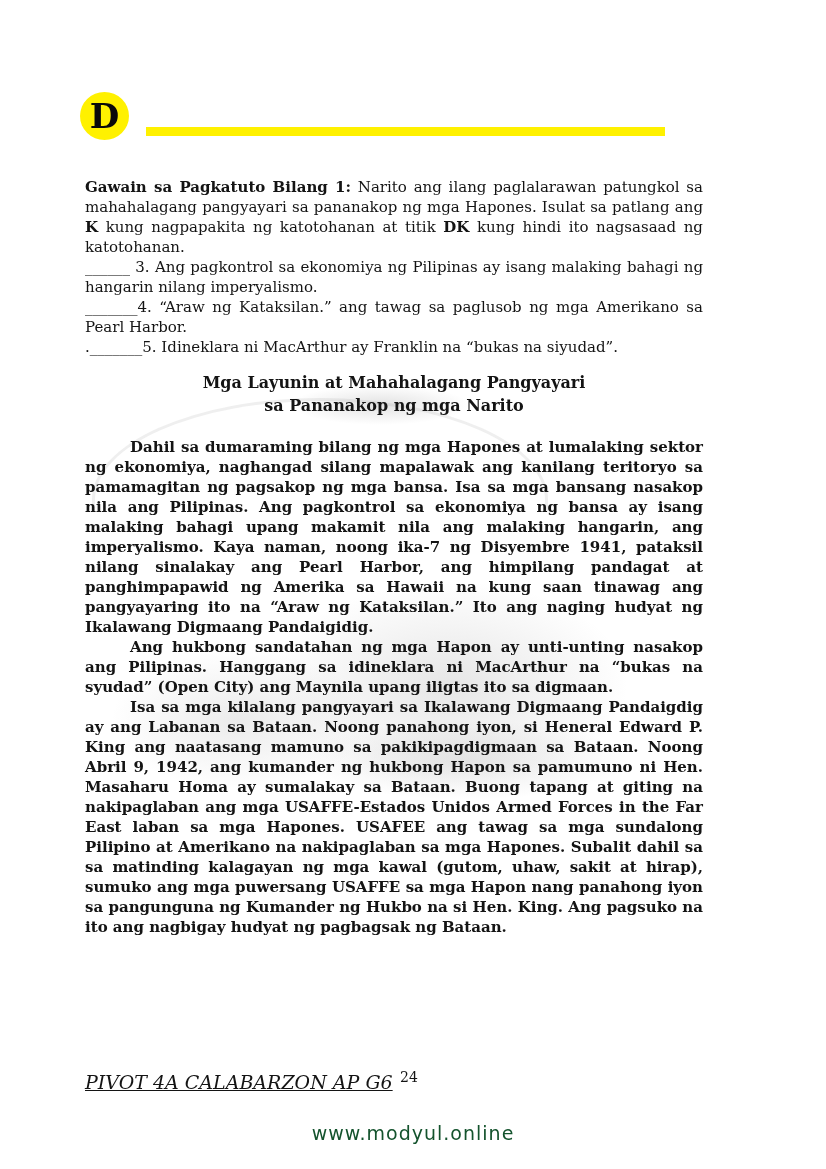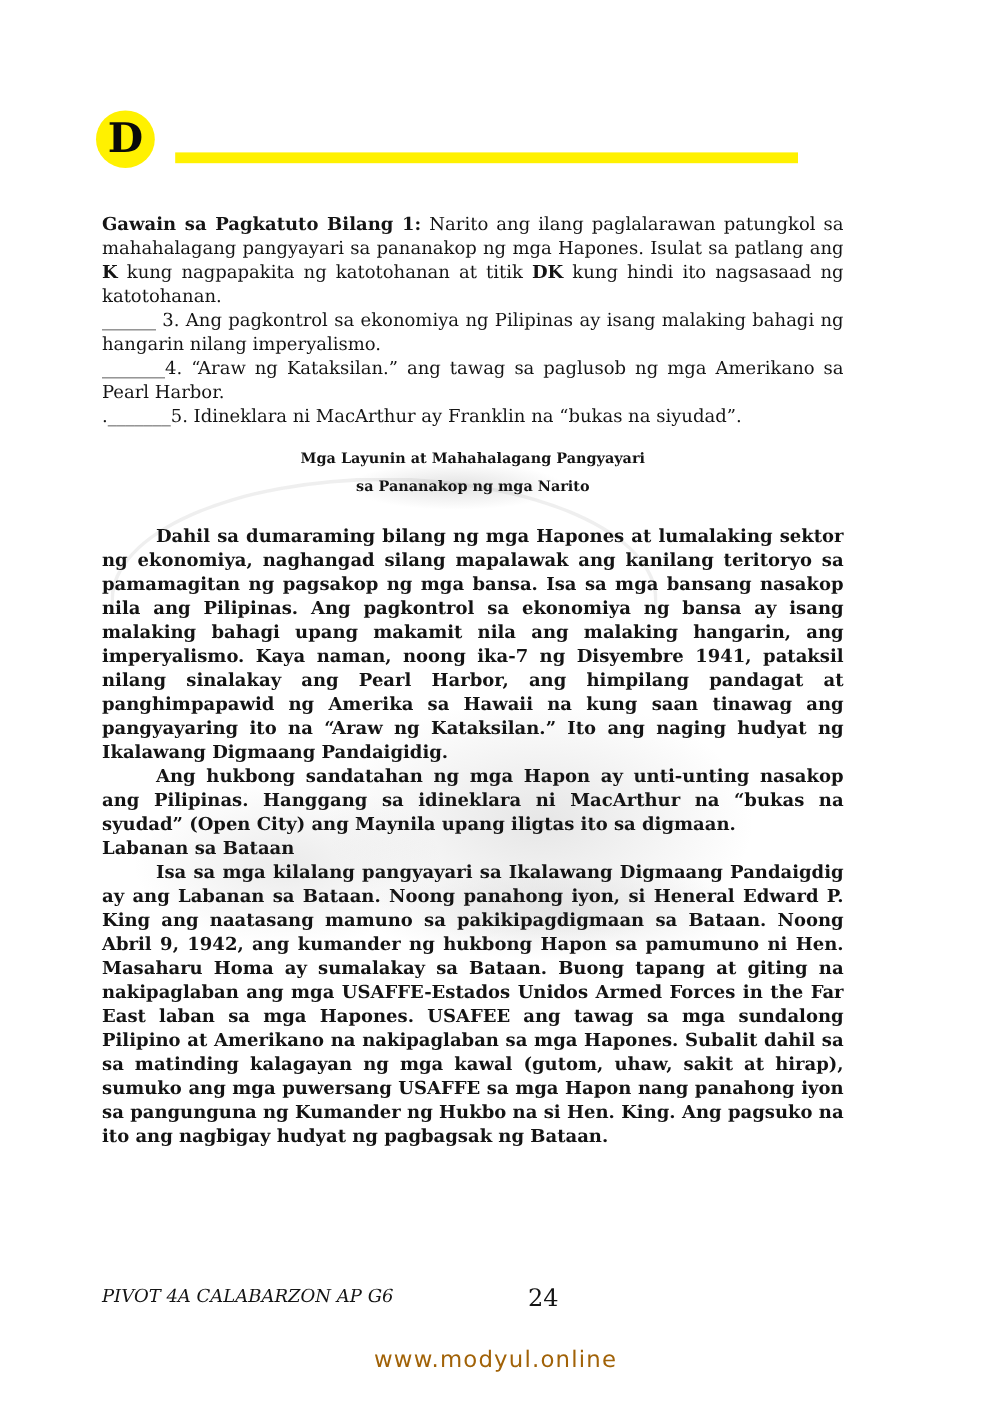--- a/index.html
+++ b/index.html
@@ -46,32 +46,32 @@
     position: absolute; left: 85px; top: 150px; width: 618px;
     font-size: 15px; line-height: 20px;
     text-align: justify; z-index: 1; margin-top: 27px;
   }
   .text-col p { margin: 0; }
   .b { font-weight: bold; }
   .indent { text-indent: 45px; font-weight: bold; }
 
   .lesson-heading {
     text-align: center; font-weight: bold;
-    font-size: 12px; line-height: 23px;
+    font-size: 16px; line-height: 23px;
     margin: 14px 0 20px 0;
   }
   .subheading { font-weight: bold; text-align: left; }
 
   .footer-book {
     position: absolute; left: 85px; top: 1071px;
-    font-style: italic; font-size: 15px; z-index: 1;
+    font-style: italic; font-size: 19px; z-index: 1; text-decoration: underline;
   }
   .footer-page {
     position: absolute; left: 400px; top: 1069px;
-    font-size: 20px; z-index: 1; margin-left: 40px;
+    font-size: 14px; z-index: 1;
   }
   .watermark {
     position: absolute; left: 0; top: 1122px; width: 826px;
     text-align: center;
     font-family: "DejaVu Sans", "Liberation Sans", sans-serif;
     font-size: 19px; letter-spacing: 1px;
     z-index: 1;
   }
 </style>
 </head>
@@ -97,22 +97,21 @@
     <p>._______5. Idineklara ni MacArthur ay Franklin na “bukas na siyudad”.</p>
 
     <div class="lesson-heading">
       <div>Mga Layunin at Mahahalagang Pangyayari</div>
       <div>sa Pananakop ng mga Narito</div>
     </div>
 
     <p class="indent">Dahil sa dumaraming bilang ng mga Hapones at lumalaking sektor ng ekonomiya, naghangad silang mapalawak ang kanilang teritoryo sa pamamagitan ng pagsakop ng mga bansa. Isa sa mga bansang nasakop nila ang Pilipinas. Ang pagkontrol sa ekonomiya ng bansa ay isang malaking bahagi upang makamit nila ang malaking hangarin, ang imperyalismo. Kaya naman, noong ika-7 ng Disyembre 1941, pataksil nilang sinalakay ang Pearl Harbor, ang himpilang pandagat at panghimpapawid ng Amerika sa Hawaii na kung saan tinawag ang pangyayaring ito na “Araw ng Kataksilan.” Ito ang naging hudyat ng Ikalawang Digmaang Pandaigidig.</p>
     <p class="indent">Ang hukbong sandatahan ng mga Hapon ay unti-unting nasakop ang Pilipinas. Hanggang sa idineklara ni MacArthur na “bukas na syudad” (Open City) ang Maynila upang iligtas ito sa digmaan.</p>
 
-    <p class="subheading">Labanan sa Bataan</p>
     <p class="indent">Isa sa mga kilalang pangyayari sa Ikalawang Digmaang Pandaigdig ay ang Labanan sa Bataan. Noong panahong iyon, si Heneral Edward P. King ang naatasang mamuno sa pakikipagdigmaan sa Bataan. Noong Abril 9, 1942, ang kumander  ng hukbong Hapon sa pamumuno ni Hen. Masaharu Homa ay sumalakay sa Bataan. Buong tapang at giting na nakipaglaban ang mga USAFFE-Estados Unidos Armed Forces in the Far East laban sa mga Hapones. USAFEE ang tawag sa mga sundalong Pilipino at Amerikano na nakipaglaban sa mga Hapones. Subalit dahil sa sa matinding kalagayan ng mga kawal (gutom, uhaw, sakit at hirap), sumuko ang mga puwersang USAFFE sa mga Hapon nang panahong iyon  sa pangunguna ng Kumander ng Hukbo na si Hen. King. Ang pagsuko na ito ang nagbigay hudyat ng  pagbagsak ng Bataan.</p>
 
   </div>
 
   <div class="footer-book">PIVOT 4A CALABARZON AP G6</div>
   <div class="footer-page">24</div>
-  <div class="watermark" id="wm" style="color: #a16207;">www.modyul.online</div>
+  <div class="watermark" id="wm" style="color: #14532d;">www.modyul.online</div>
 
 </div>
 
 </body></html>

